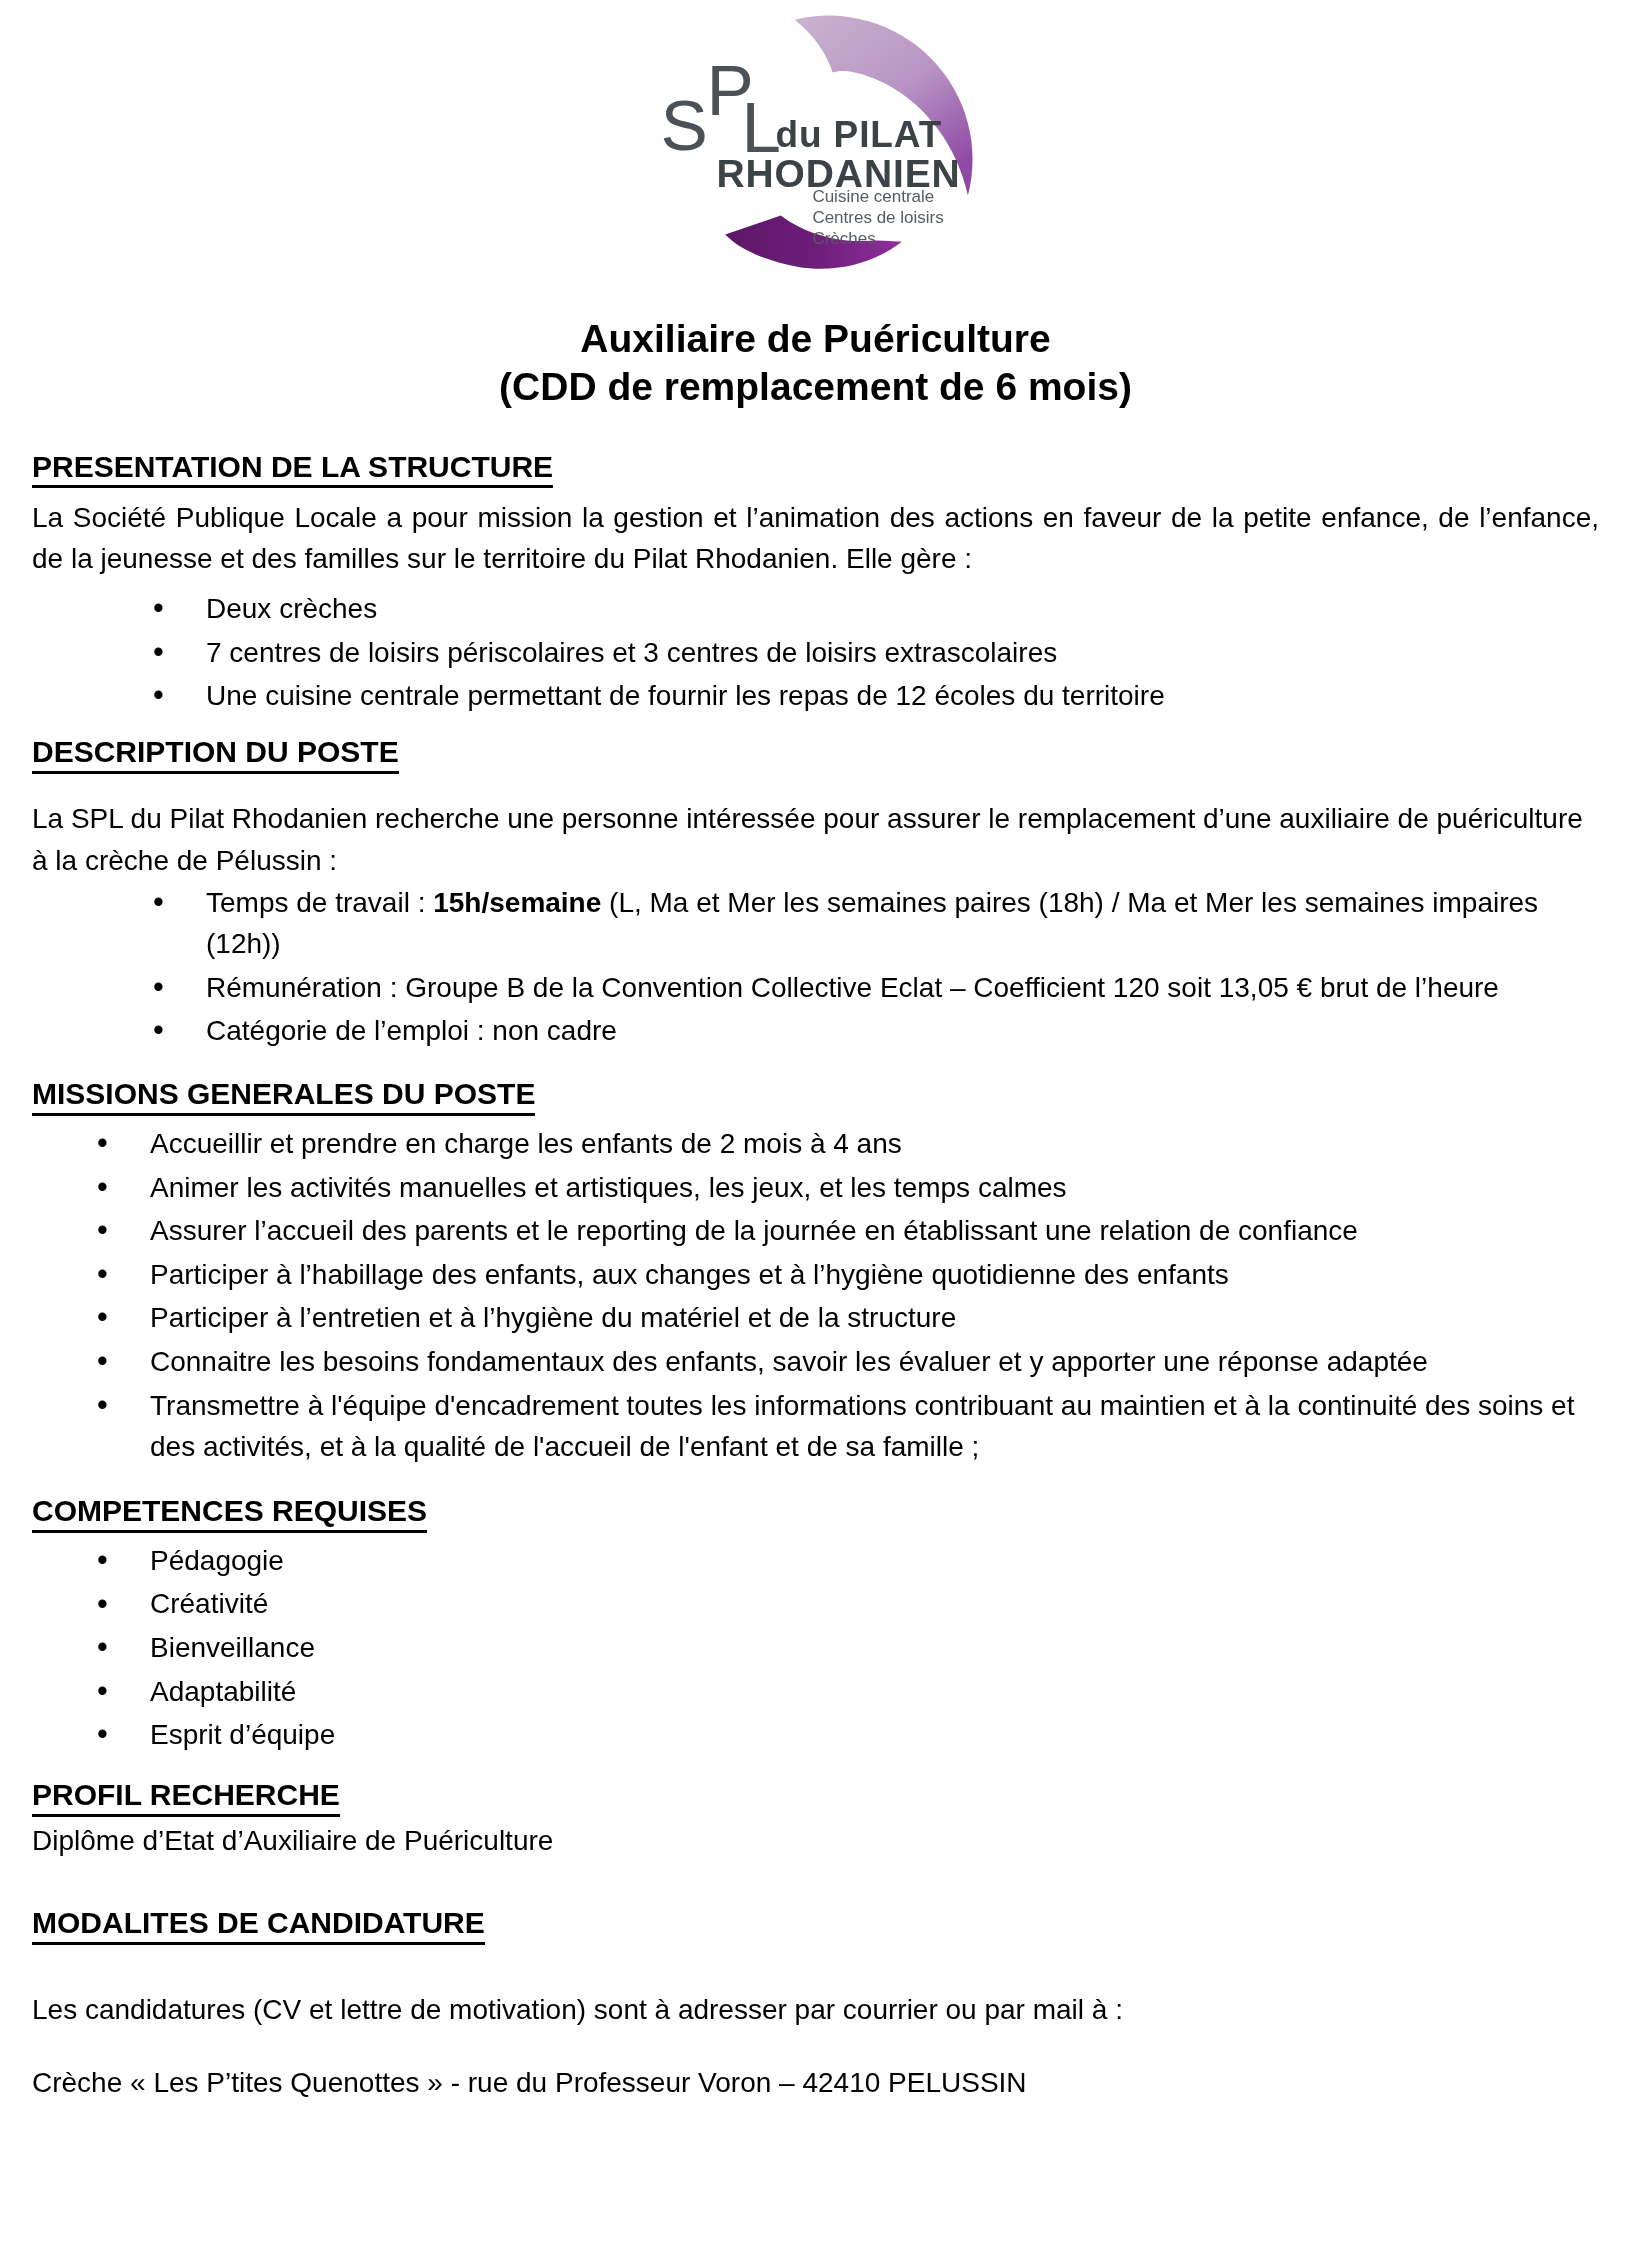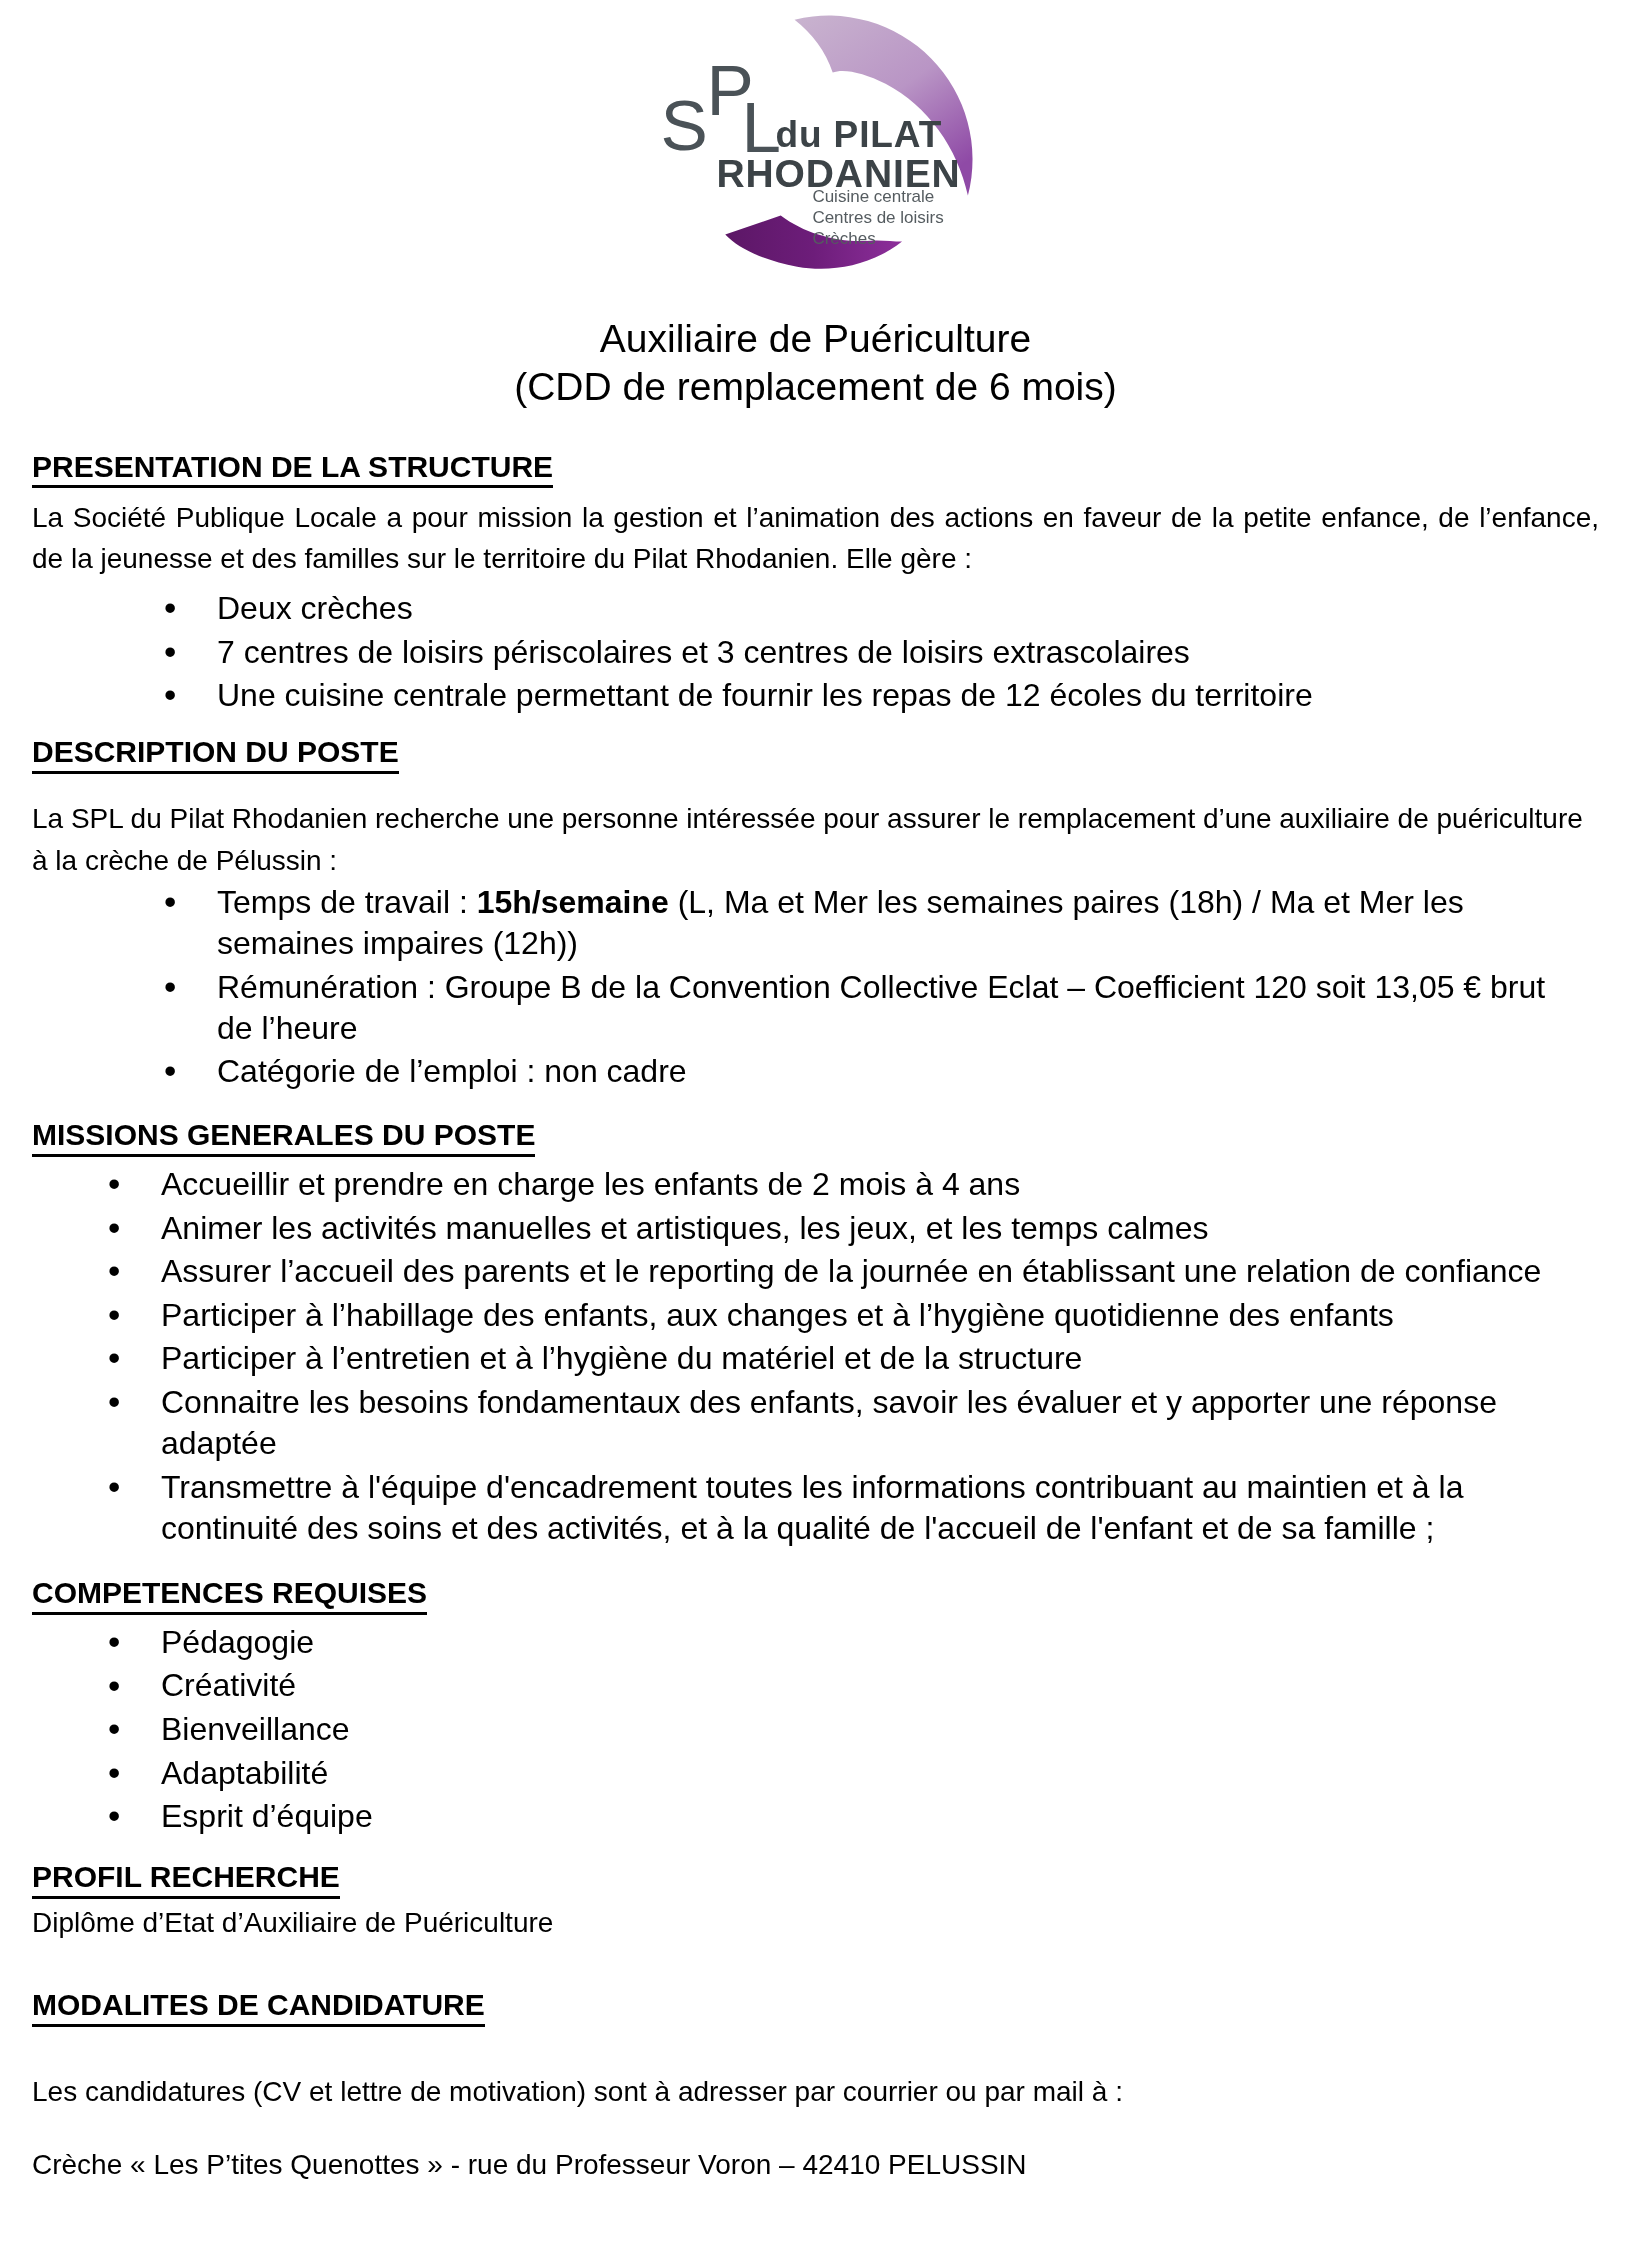--- a/index.html
+++ b/index.html
@@ -15,40 +15,40 @@
   .logo-letter{position:absolute;font-weight:400;color:#4a5257;line-height:1;}
   .logo-s{left:0px;top:79px;font-size:71px;}
   .logo-p{left:46px;top:44px;font-size:71px;}
   .logo-l{left:81px;top:81px;font-size:71px;}
   .logo-name1{position:absolute;left:115px;top:103px;font-size:37px;font-weight:bold;color:#3c4347;letter-spacing:0.9px;white-space:nowrap;}
   .logo-name2{position:absolute;left:56px;top:141px;font-size:39px;font-weight:bold;color:#3c4347;letter-spacing:0.9px;white-space:nowrap;}
   .logo-tagline{position:absolute;left:152px;top:175px;font-size:17px;color:#555c60;line-height:21px;white-space:nowrap;}
 
   
   .doc-title{margin:63px 0 0 0;text-align:center;font-size:41px;font-weight:bold;line-height:49px;}
-  .doc-subtitle{margin:44px 0 10px 0;text-align:center;font-size:39px;font-weight:normal;line-height:48px;}
+  .doc-subtitle{margin:44px 0 10px 0;text-align:center;font-size:39px;font-weight:bold;line-height:48px;}
 
   .sec-heading{font-size:30px;font-weight:bold;line-height:35px;}
   .sec-heading span{display:inline-block;border-bottom:3.5px solid #000;padding-bottom:1.8px;}
 
   .h-presentation{margin-top:38px;}
   .h-description{margin-top:18px;}
   .h-missions{margin-top:25px;}
   .h-competences{margin-top:26.5px;}
   .h-profil{margin-top:22px;}
   .h-modalites{margin-top:44px;}
 
   .body-text{font-size:28px;line-height:41px;margin:0;}
   .p-presentation{margin-top:8.8px;text-align:justify;}
   .p-description{margin-top:24px;line-height:42px;}
   .p-profil{margin-top:3.5px;}
   .p-candidatures{margin-top:44px;}
   .p-creche{margin-top:32px;}
 
-  ul{list-style:none;margin:16px;font-size:32px;line-height:41px;}
+  ul{list-style:none;margin:5px;font-size:28px;line-height:41px;}
   ul.deep{padding:0 0 0 169px;margin-top:8.8px;}
   ul.shallow{padding:0 0 0 113px;margin-top:7px;}
   li{position:relative;margin-bottom:2.6px;}
   li::before{content:"\2022";position:absolute;left:-53px;top:-0.9px;font-size:1.1em;}
   ul.desc-list{margin-top:0;}
   b{font-weight:bold;}
   sup{font-size:0.62em;vertical-align:super;line-height:0;}
 </style>
 </head>
 <body>

